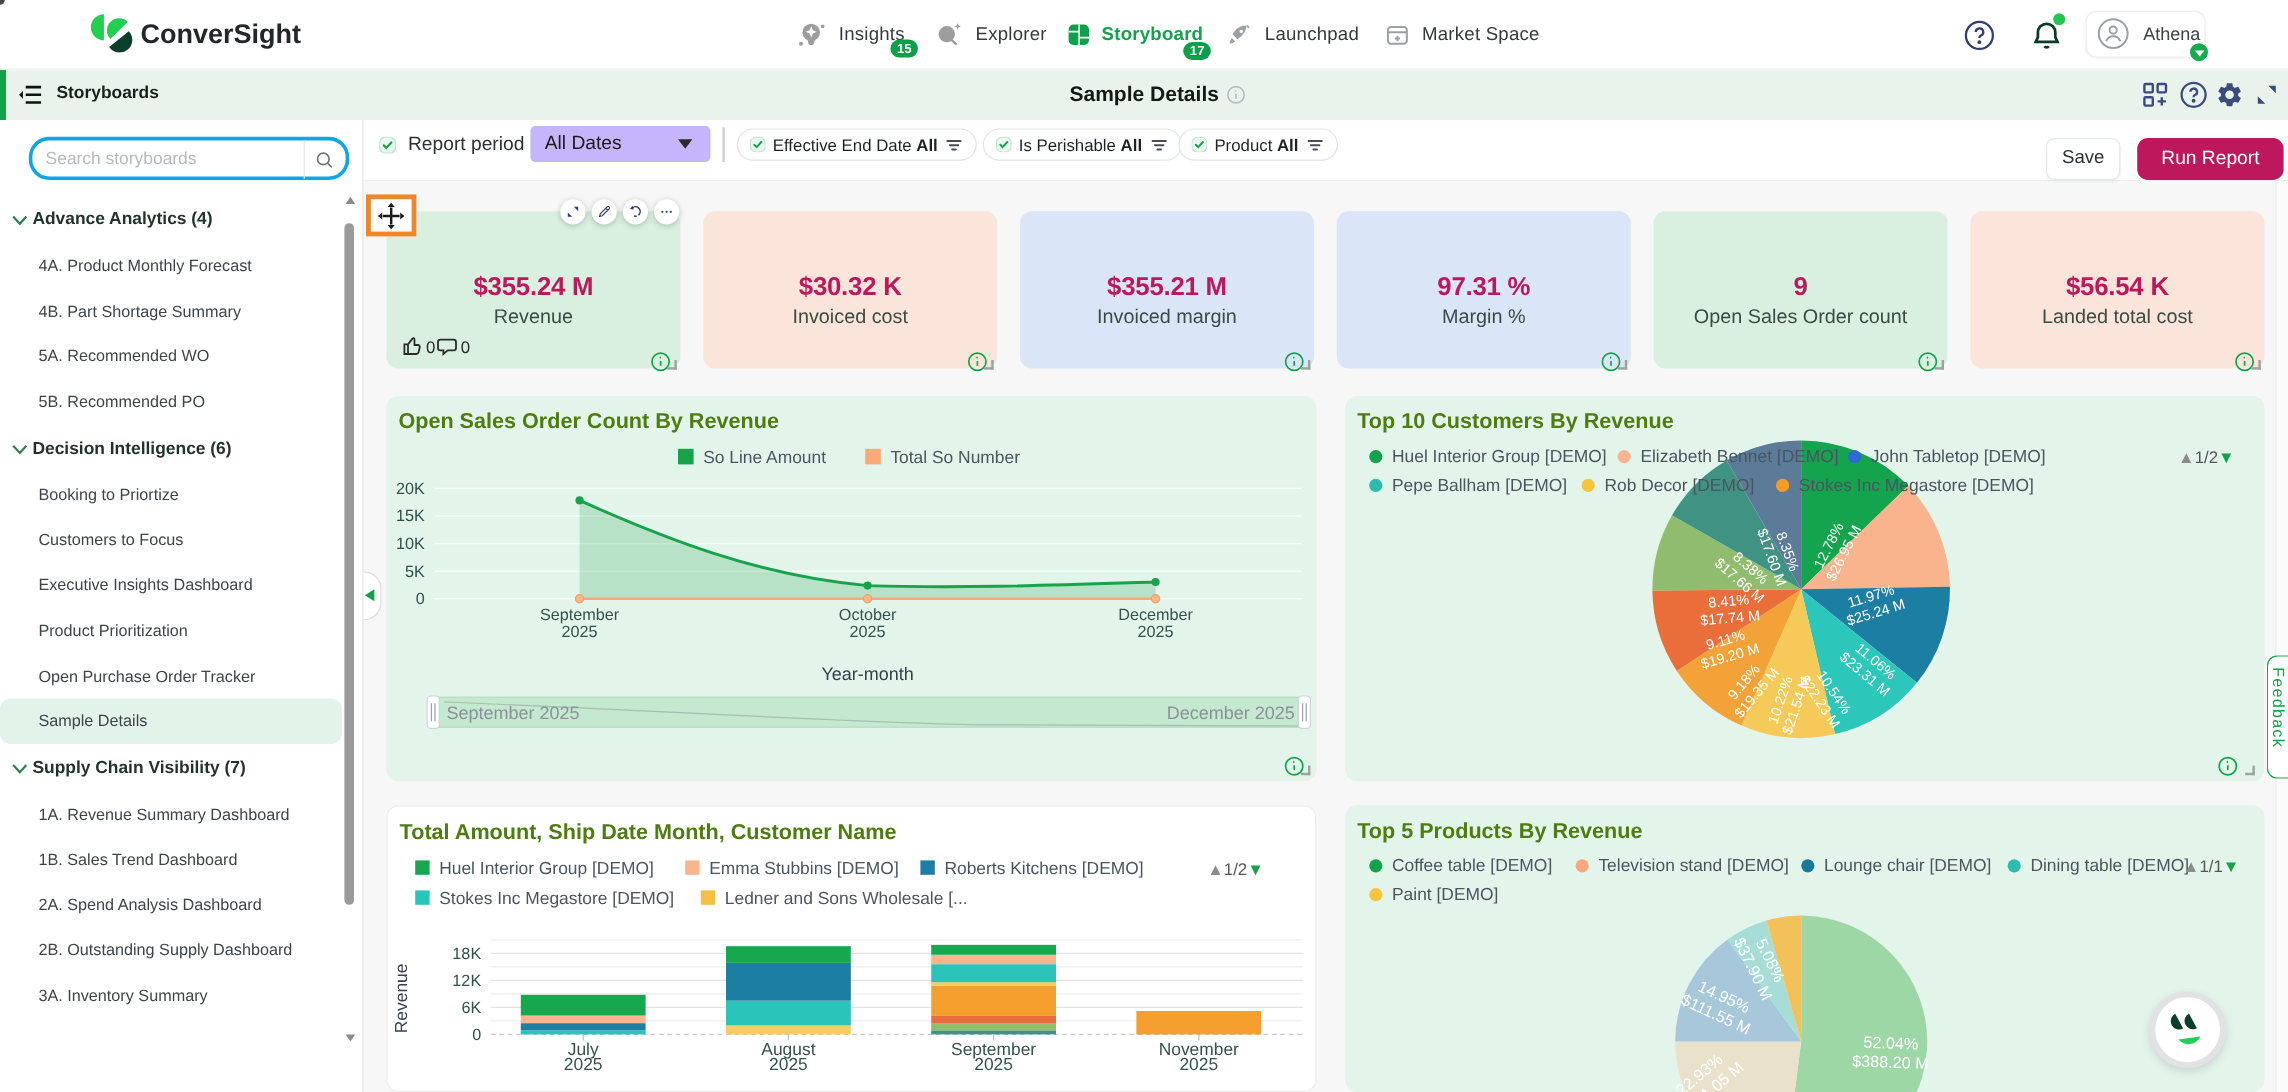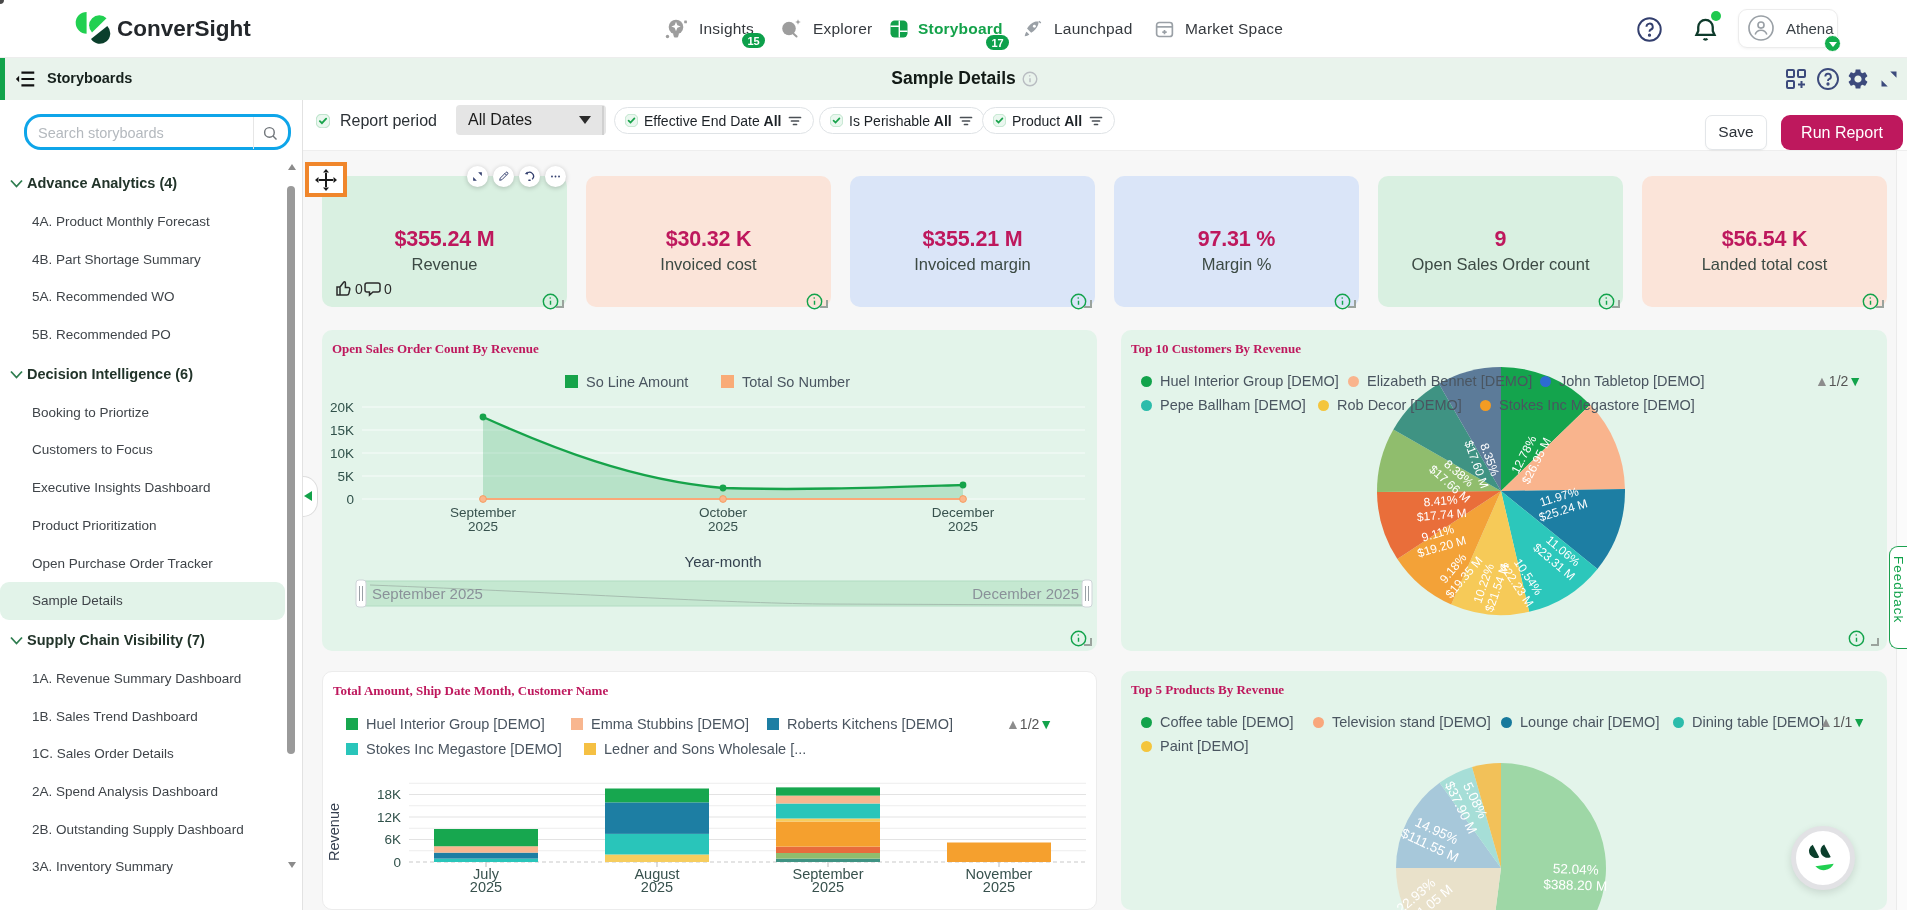--- a/index.html
+++ b/index.html
@@ -19,21 +19,21 @@
 
 .sbbar { position:absolute; left:0; top:58px; width:1907px; height:42px; background:#e9f3ec; z-index:29; }
 .sbbar .strip { position:absolute; left:0; top:0; width:5px; height:42px; background:#12a34b; }
 .sbtitle { position:absolute; left:47px; top:12px; font-size:14.5px; font-weight:700; color:#16201c; }
 .pagetitle { position:absolute; left:0; width:100%; top:10px; text-align:center; font-size:17.5px; font-weight:700; color:#121a16; }
 
 
 .filterrow { position:absolute; left:303px; top:100px; width:1604px; height:51px; background:#fff; border-bottom:1px solid #eee; z-index:20; }
 .chip { position:absolute; top:7px; height:27px; border:1px solid #dfe3e6; border-radius:15px; background:#fff; display:flex; align-items:center; gap:6px; padding:0 10px; font-size:14px; color:#1d2227; }
 .chip b { font-weight:700; }
-.alldates { position:absolute; left:153px; top:5px; width:150px; height:30px; background:#e5e5e5; border-radius:4px; font-size:16px; color:#1b1b1b; display:flex; align-items:center; padding:0 12px; }
+.alldates { position:absolute; left:139px; top:5px; width:150px; height:30px; background:#c4b5fd; border-radius:4px; font-size:16px; color:#1b1b1b; display:flex; align-items:center; padding:0 12px; }
 .alldates:after { content:""; position:absolute; right:15px; top:11px; border-left:6px solid transparent; border-right:6px solid transparent; border-top:8px solid #2b2b2b; }
 .btn-save { position:absolute; left:1402px; top:15px; width:62px; height:35px; background:#fff; border:1px solid #e3e6e9; border-radius:7px; font-size:15.5px; color:#2c3138; text-align:center; line-height:32px; box-shadow:0 1px 2px rgba(0,0,0,.04); }
 .btn-run { position:absolute; left:1478px; top:15px; width:122px; height:35px; background:#be185d; border-radius:9px; font-size:16px; font-weight:500; color:#fff; text-align:center; line-height:35px; }
 
 
 .sidebar { position:absolute; left:0; top:100px; width:303px; height:810px; background:#fff; border-right:1px solid #e2e2e2; z-index:10; }
 .search { position:absolute; left:24px; top:14px; width:267px; height:36px; border:3px solid #0ea5e9; border-radius:17px; }
 .search .ph { position:absolute; left:11px; top:8px; font-size:14.5px; color:#b4b9be; }
 .search .sep { position:absolute; right:34px; top:0; width:1px; height:32px; background:#e6e6e6; }
 .tree { position:absolute; left:0; top:63px; width:286px; }
@@ -43,21 +43,21 @@
 .titem.sel { background:#e2f3e9; border-radius:9px; width:285px; box-sizing:border-box; }
 .sscroll { position:absolute; left:287px; top:52px; width:8px; height:748px; }
 .sscroll .thumb { position:absolute; left:0; top:34px; width:8px; height:568px; background:#9a9a9a; border-radius:4px; }
 
 
 .main { position:absolute; left:303px; top:151px; width:1604px; height:759px; background:#f7f7f7; }
 .kpi { position:absolute; top:25px; width:245px; height:131px; border-radius:10px; }
 .kpi .v { position:absolute; top:51px; width:100%; text-align:center; font-size:21.5px; font-weight:700; color:#be185d; letter-spacing:-0.2px; }
 .kpi .l { position:absolute; top:79px; width:100%; text-align:center; font-size:16.5px; color:#3c4a44; }
 .panel { position:absolute; border-radius:10px; }
-.ptitle { position:absolute; left:10px; top:11px; font-size:13px; font-weight:700; color:#be185d;font-family:Liberation Serif, serif; }
+.ptitle { position:absolute; left:10px; top:11px; font-size:18px; font-weight:700; color:#4d7c0f; }
 .lgd { position:absolute; font-size:14.5px; color:#4a5560; white-space:nowrap; z-index:3; }
 .lgd .sw { display:inline-block; width:13px; height:13px; margin-right:8px; vertical-align:-1px; }
 .lgd .dot { display:inline-block; width:11px; height:11px; border-radius:50%; margin-right:8px; vertical-align:-1px; }
 .pgn { position:absolute; font-size:14px; color:#555; z-index:3; }
 .pgn .up { color:#8c8c8c; }
 .pgn .dn { color:#12a34b; }
 .info { position:absolute; width:17px; height:17px; }
 .rsz { position:absolute; width:8px; height:8px; border-right:2px solid #9aa39d; border-bottom:2px solid #9aa39d; }
 
 
@@ -243,21 +243,20 @@
     <div class="titem">Customers to Focus</div>
     <div class="titem">Executive Insights Dashboard</div>
     <div class="titem">Product Prioritization</div>
     <div class="titem">Open Purchase Order Tracker</div>
     <div class="titem sel">Sample Details</div>
     <div class="thead"><svg width="13" height="9" viewBox="0 0 13 9">
             <path d="M1 1.5l5.5 6L12 1.5" fill="none" stroke="#2e7d4f" stroke-width="1.8"></path>
           </svg>Supply Chain Visibility (7)</div>
     <div class="titem">1A. Revenue Summary Dashboard</div>
     <div class="titem">1B. Sales Trend Dashboard</div>
-    <div class="titem">1C. Sales Order Details</div>
     <div class="titem">2A. Spend Analysis Dashboard</div>
     <div class="titem">2B. Outstanding Supply Dashboard</div>
     <div class="titem">3A. Inventory Summary</div>
   </div>
   <div class="sscroll">
     <div class="abs" style="left:1px;top:12px;width:0;height:0;border-left:4px solid transparent;border-right:4px solid transparent;border-bottom:6px solid #8b8b8b"></div>
     <div class="thumb"></div>
     <div class="abs" style="left:1px;bottom:32px;width:0;height:0;border-left:4px solid transparent;border-right:4px solid transparent;border-top:6px solid #8b8b8b"></div>
   </div>
 </div>

